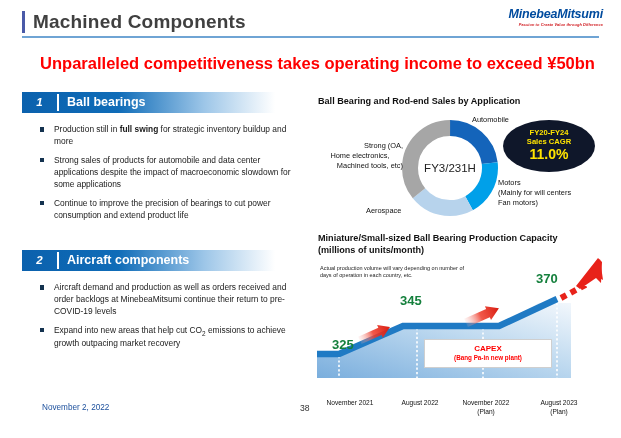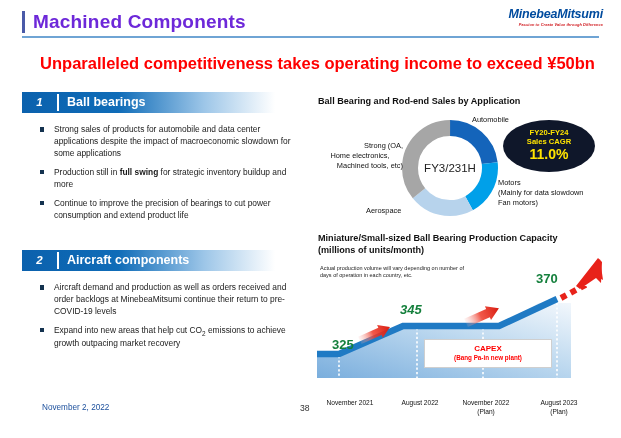--- a/index.html
+++ b/index.html
@@ -5,21 +5,21 @@
   html,body{margin:0;padding:0;background:#ffffff;}
   body{width:621px;height:438px;position:relative;overflow:hidden;
        font-family:"Liberation Sans","DejaVu Sans",sans-serif;
        -webkit-font-smoothing:antialiased;}
 
   .slide{position:absolute;left:0;top:0;width:621px;height:438px;background:#fff;}
 
   
   .title-accent{position:absolute;left:22px;top:11px;width:3px;height:22px;background:#4a5aa8;}
   .page-title{position:absolute;left:33px;top:11px;font-size:19px;font-weight:bold;
-              color:#6d28d9;letter-spacing:.2px;white-space:nowrap;}
+              color:#404040;letter-spacing:.2px;white-space:nowrap;}
   .title-rule{position:absolute;left:22px;top:36px;width:577px;height:2px;background:#6fa4d4;}
 
   .logo{position:absolute;right:18px;top:8px;text-align:right;line-height:1;}
   .logo-name{font-size:12.5px;font-weight:bold;font-style:italic;color:#004b9e;letter-spacing:-.2px;}
   .logo-tag{font-size:3.9px;font-weight:bold;font-style:italic;color:#d0191e;letter-spacing:.1px;margin-top:2px;}
 
   .headline{position:absolute;left:30px;top:54px;width:575px;text-align:center;
             font-size:16.5px;font-weight:bold;color:#ff0000;white-space:nowrap;}
 
   
@@ -85,25 +85,25 @@
 
   <div class="sec-bar" style="left:22px;top:92px;">
     <div class="sec-num">1</div>
     <div class="sec-sep"></div>
     <div class="sec-label">Ball bearings</div>
   </div>
 
   <div class="bullets" style="left:38px;top:124px;width:255px;">
     <div class="bullet">
       <span class="sq"></span>
+      <span>Production still in <b class="fs">full swing</b> for strategic inventory buildup and more</span>
+    </div>
+    <div class="bullet">
+      <span class="sq"></span>
       <span>Strong sales of products for automobile and data center applications despite the impact of macroeconomic slowdown for some applications</span>
-    </div>
-    <div class="bullet">
-      <span class="sq"></span>
-      <span>Production still in <b class="fs">full swing</b> for strategic inventory buildup and more</span>
     </div>
     <div class="bullet">
       <span class="sq"></span>
       <span>Continue to improve the precision of bearings to cut power consumption and extend product life</span>
     </div>
   </div>
 
   <div class="sec-bar" style="left:22px;top:250px;">
     <div class="sec-num">2</div>
     <div class="sec-sep"></div>
@@ -142,21 +142,21 @@
     <div class="donut-center">
       <div>FY3/23</div>
       <div>1H</div>
     </div>
   </div>
 
   <div class="lbl" style="left:472px;top:115px;">Automobile</div>
 
   <div class="lbl" style="left:498px;top:178px;">
     <div>Motors</div>
-    <div>(Mainly for data slowdown</div>
+    <div>(Mainly for will centers</div>
     <div> Fan motors)</div>
   </div>
 
   <div class="lbl" style="left:366px;top:206px;">Aerospace</div>
 
   <div class="lbl" style="left:317px;top:141px;width:86px;">
     <div style="text-align:right;">Strong (OA,</div>
     <div style="text-align:center;">Home electronics,</div>
     <div style="text-align:right;">Machined tools, etc)</div>
   </div>
@@ -208,21 +208,21 @@
       </g>
     </svg>
   </div>
 
   <svg style="position:absolute;left:574px;top:256px;" width="30" height="34" viewBox="0 0 30 34">
     <path d="M2,30 L24,2 L28,6 L27,27 L22,22 L6,33 Z" fill="#e8221a"></path>
     <path d="M5,31 L26,3 L29,24 L22,20 Z" fill="#e8221a"></path>
   </svg>
 
   <div class="val" style="left:332px;top:337px;">325</div>
-  <div class="val" style="left:400px;top:302px;font-style:italic;">345</div>
+  <div class="val" style="left:400px;top:293px;">345</div>
   <div class="val" style="left:536px;top:271px;">370</div>
 
   <div class="capex">
     <div class="c2">CAPEX</div>
     <div class="c3">(Bang Pa-in new plant)</div>
   </div>
 
   <div class="xlab" style="left:312px;top:399px;width:76px;">November 2021</div>
   <div class="xlab" style="left:387px;top:399px;width:66px;">August 2022</div>
   <div class="xlab" style="left:447px;top:399px;width:78px;">

